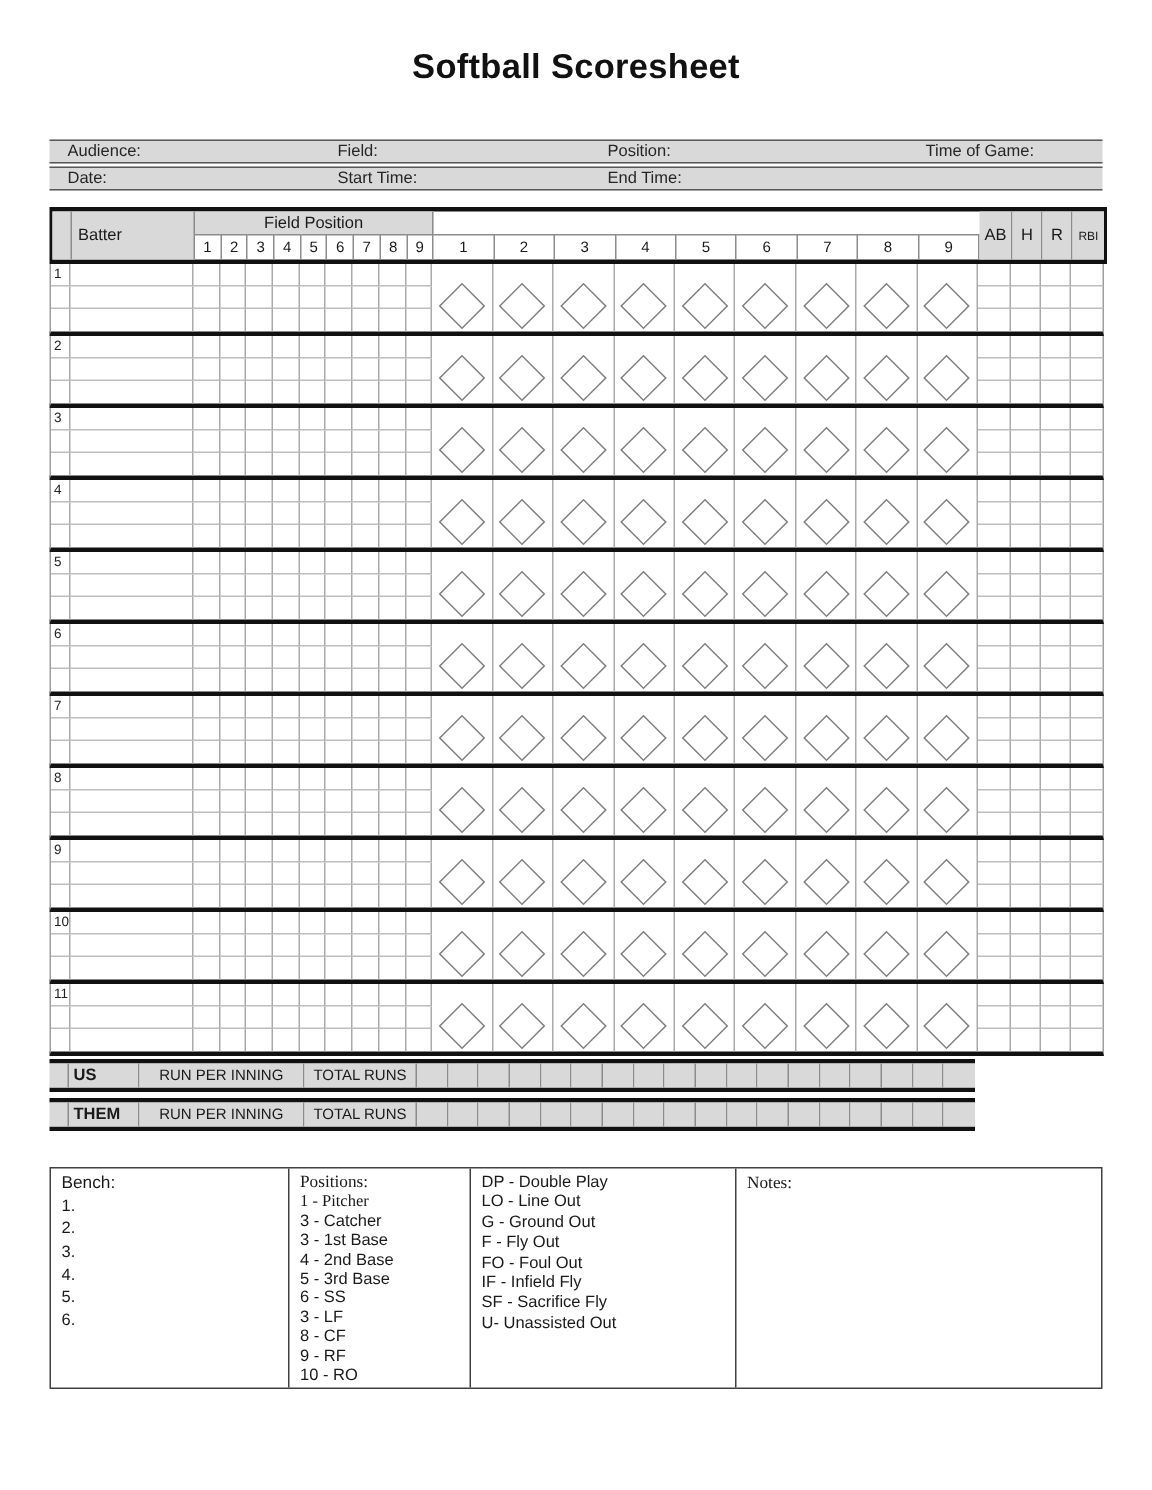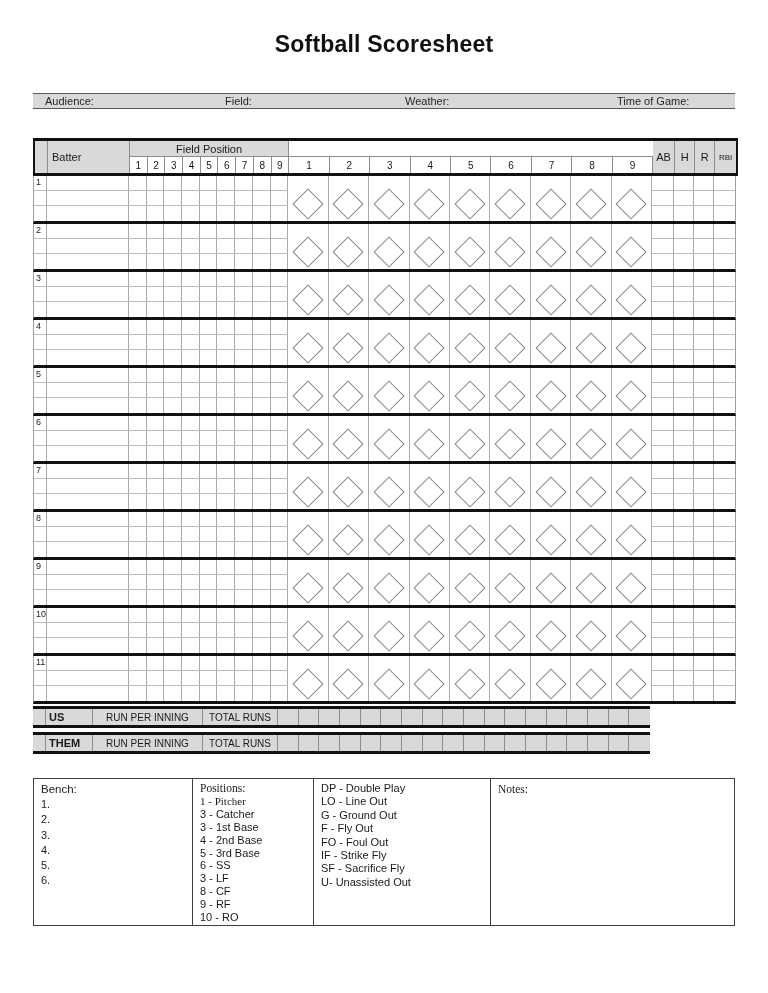--- a/index.html
+++ b/index.html
@@ -95,24 +95,35 @@
 
   <div class="info-bar">
       <div class="info-row">
         <div class="info-cell">
           <span class="info-label">Audience:</span>
         </div>
         <div class="info-cell">
           <span class="info-label">Field:</span>
         </div>
         <div class="info-cell">
-          <span class="info-label">Weather:</span>
+          <span class="info-label">Position:</span>
         </div>
         <div class="info-cell">
           <span class="info-label">Time of Game:</span>
+        </div>
+      </div>
+      <div class="info-row">
+        <div class="info-cell">
+          <span class="info-label">Date:</span>
+        </div>
+        <div class="info-cell">
+          <span class="info-label">Start Time:</span>
+        </div>
+        <div class="info-cell">
+          <span class="info-label">End Time:</span>
         </div>
       </div>
     </div>
 
   <div class="score-table">
     <div class="score-grid header-grid">
         <div class="hc g" style="grid-area: 1 / 1 / 3;"></div>
         <div class="hc g left" style="grid-area: 1 / 2 / 3;">Batter</div>
         <div class="hc g" style="grid-area: 1 / 3 / auto / 12;">Field Position</div>
         <div class="hc num-cell" style="grid-area: 2 / 3;">1</div>
@@ -1033,21 +1044,21 @@
           <div class="pos-line">10 - RO</div>
         </div>
     </div>
     <div class="legend-col">
       <div>
           <div class="ab-line">DP - Double Play</div>
           <div class="ab-line">LO - Line Out</div>
           <div class="ab-line">G - Ground Out</div>
           <div class="ab-line">F - Fly Out</div>
           <div class="ab-line">FO - Foul Out</div>
-          <div class="ab-line">IF - Strike Fly</div>
+          <div class="ab-line">IF - Infield Fly</div>
           <div class="ab-line">SF - Sacrifice Fly</div>
           <div class="ab-line">U- Unassisted Out</div>
         </div>
     </div>
     <div class="legend-col">
       <div class="legend-label serif">Notes:</div>
     </div>
   </div>
 
 

